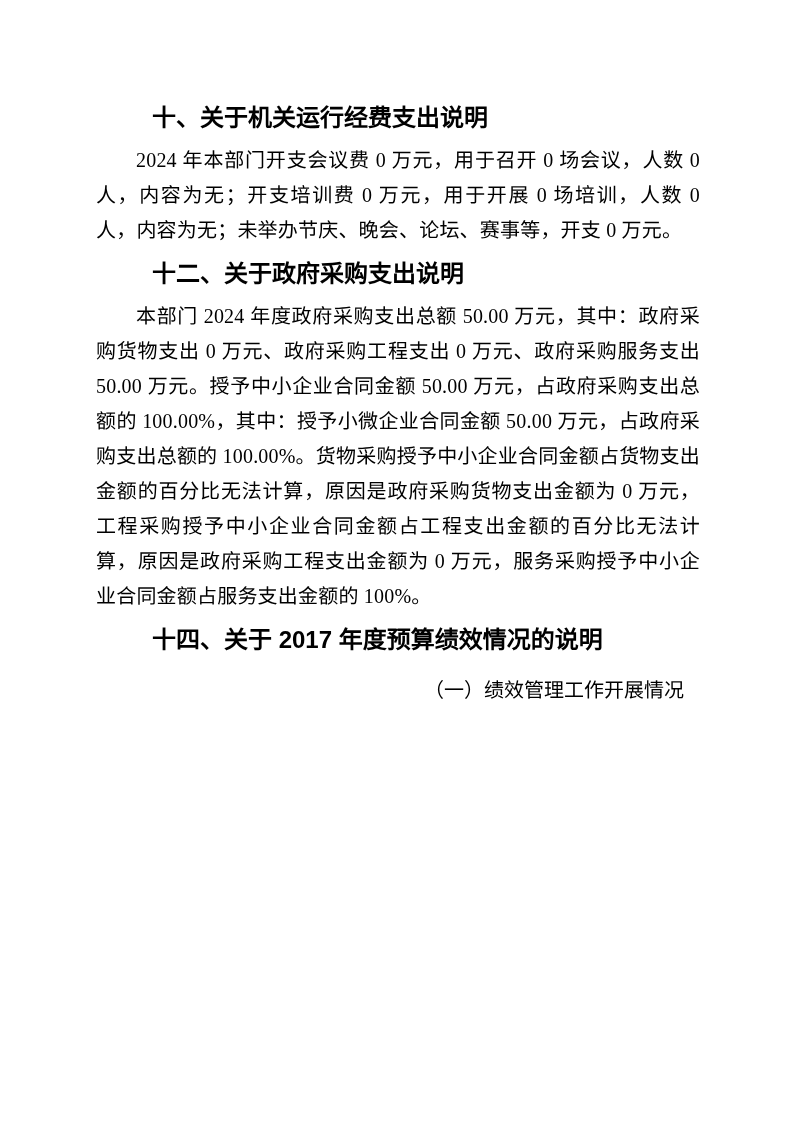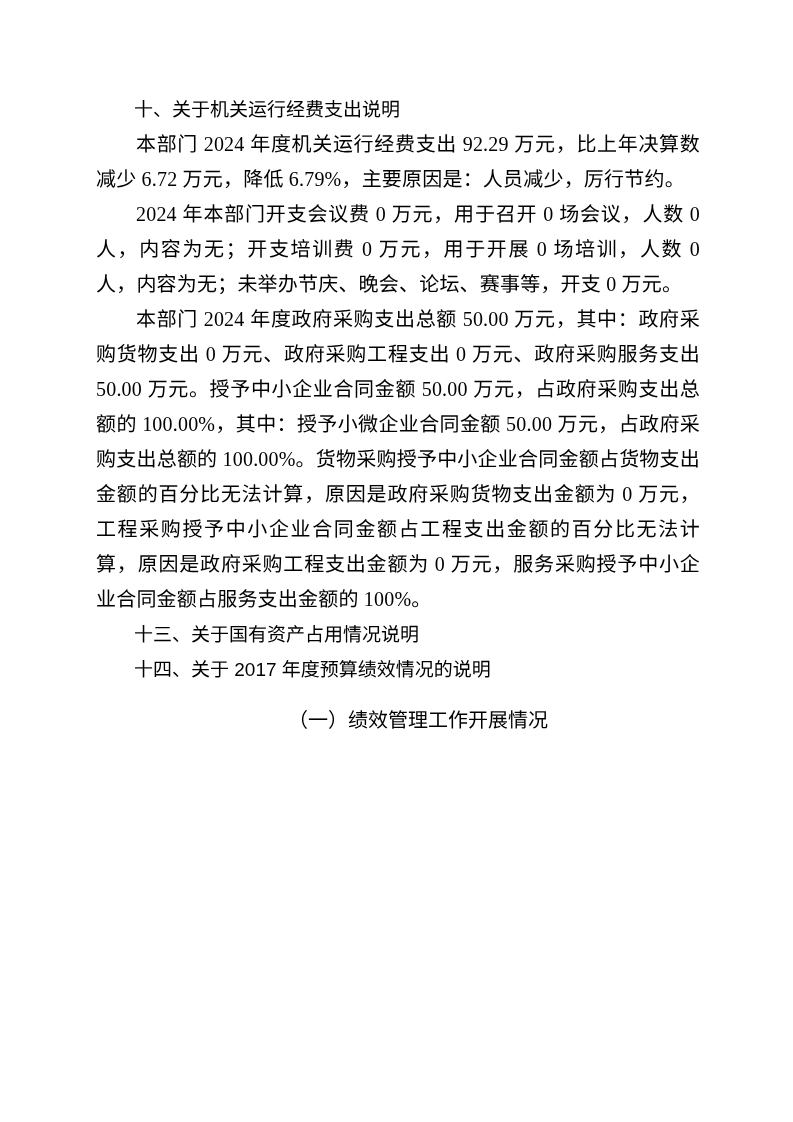--- a/index.html
+++ b/index.html
@@ -15,53 +15,52 @@
     background: #ffffff;
     padding: 92px 93px 0 96px;
     color: #000000;
     font-family: "Liberation Serif", "DejaVu Serif", serif;
     font-size: 20px;
     line-height: 35px;
     text-align: justify;
     overflow: hidden;
   }
   .sec-heading {
-    margin: 0;
+    margin: 8px;
     font-family: "Liberation Sans", "DejaVu Sans", sans-serif;
-    font-weight: normal;
-    font-size: 19px;
+    font-weight: bold;
+    font-size: 24px;
     line-height: 35px;
     text-indent: 2em;
     text-align: left;
   }
   .para {
     margin: 0;
     text-indent: 2em;
     letter-spacing: 0.2px;
   }
   .sub-heading {
     margin: 16px;
     font-family: "Liberation Sans", "DejaVu Sans", sans-serif;
     font-weight: normal;
     font-size: 20px;
     line-height: 35px;
     text-indent: 2em;
-    text-align: center;
+    text-align: right;
   }
 </style>
 </head>
 <body>
 
 <div class="page">
 
   <h2 class="sec-heading">十、关于机关运行经费支出说明</h2>
-  <p class="para">本部门 2024 年度机关运行经费支出 92.29 万元，比上年决算数减少 6.72 万元，降低 6.79%，主要原因是：人员减少，厉行节约。</p>
 
   <p class="para">2024 年本部门开支会议费 0 万元，用于召开 0 场会议，人数 0 人，内容为无；开支培训费 0 万元，用于开展 0 场培训，人数 0 人，内容为无；未举办节庆、晚会、论坛、赛事等，开支 0 万元。</p>
 
+  <h2 class="sec-heading">十二、关于政府采购支出说明</h2>
   <p class="para">本部门 2024 年度政府采购支出总额 50.00 万元，其中：政府采购货物支出 0 万元、政府采购工程支出 0 万元、政府采购服务支出 50.00 万元。授予中小企业合同金额 50.00 万元，占政府采购支出总额的 100.00%，其中：授予小微企业合同金额 50.00 万元，占政府采购支出总额的 100.00%。货物采购授予中小企业合同金额占货物支出金额的百分比无法计算，原因是政府采购货物支出金额为 0 万元，工程采购授予中小企业合同金额占工程支出金额的百分比无法计算，原因是政府采购工程支出金额为 0 万元，服务采购授予中小企业合同金额占服务支出金额的 100%。</p>
 
-  <h2 class="sec-heading">十三、关于国有资产占用情况说明</h2>
 
   <h2 class="sec-heading">十四、关于 2017 年度预算绩效情况的说明</h2>
   <p class="sub-heading">（一）绩效管理工作开展情况</p>
 
 </div>
 
 </body></html>

